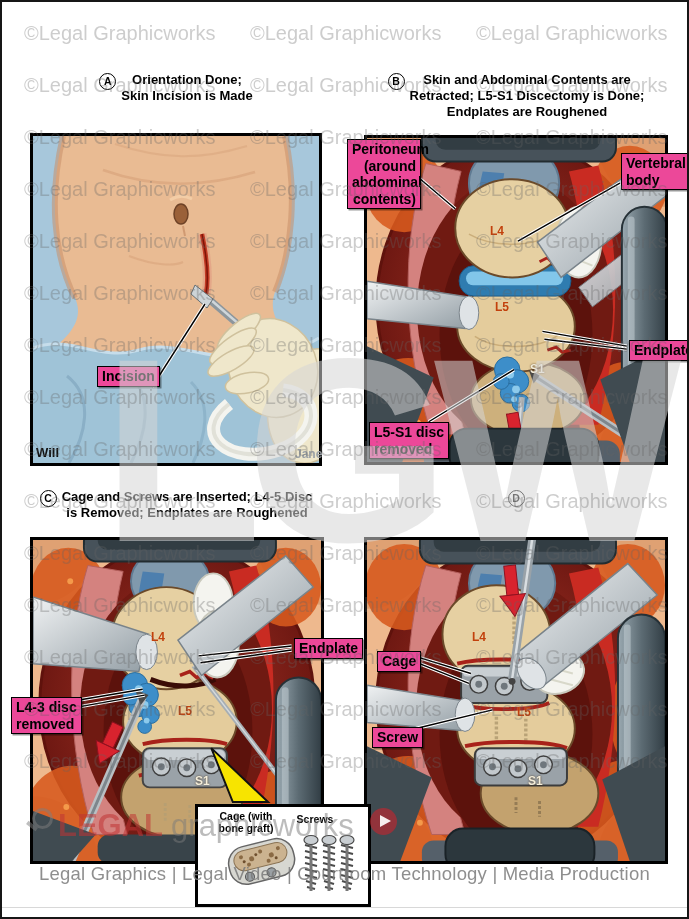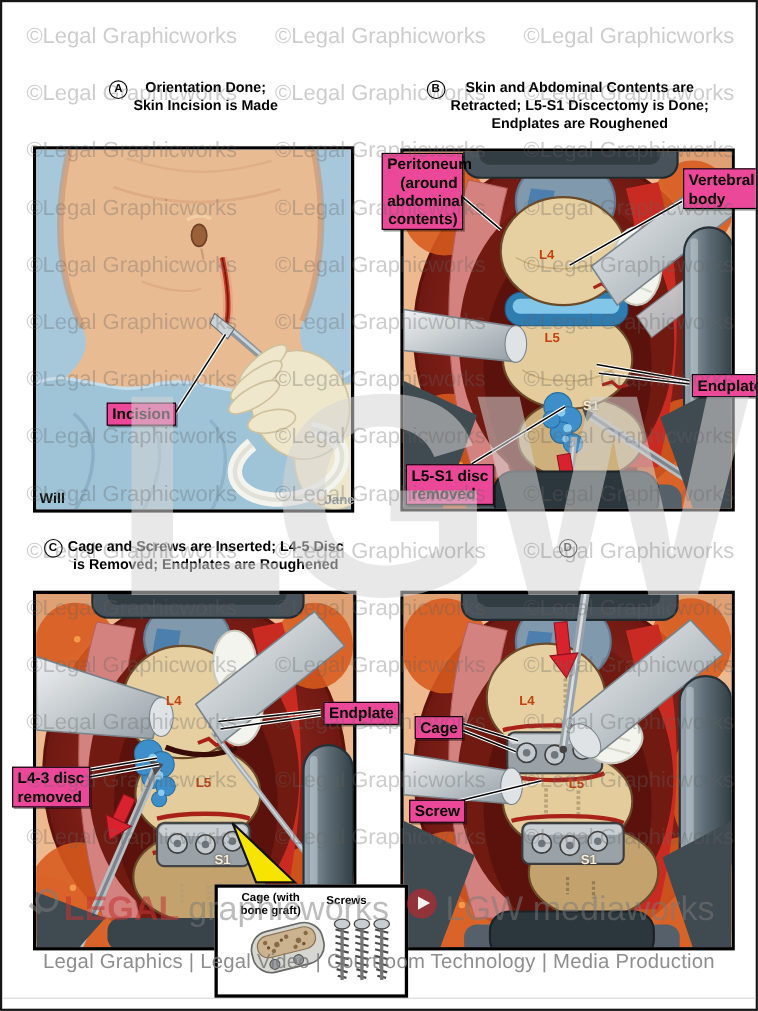--- a/index.html
+++ b/index.html
@@ -537,21 +537,20 @@
           <span class="lens"></span>
           <span class="handle"></span>
         </span>
       <span class="red">LEGAL</span>
       <span class="gray">graphicworks</span>
     </div>
     <div class="wm-row" style="left:368px;">
       <span class="play">
           <span class="tri"></span>
         </span>
-      <span class="gray">LGW mediaworks</span>
     </div>
   <span class="wm-tile" style="left: 22px; top: 20px;">©Legal Graphicworks</span>
       <span class="wm-tile" style="left: 248px; top: 20px;">©Legal Graphicworks</span>
       <span class="wm-tile" style="left: 474px; top: 20px;">©Legal Graphicworks</span>
       <span class="wm-tile" style="left: 22px; top: 72px;">©Legal Graphicworks</span>
       <span class="wm-tile" style="left: 248px; top: 72px;">©Legal Graphicworks</span>
       <span class="wm-tile" style="left: 474px; top: 72px;">©Legal Graphicworks</span>
       <span class="wm-tile" style="left: 22px; top: 124px;">©Legal Graphicworks</span>
       <span class="wm-tile" style="left: 248px; top: 124px;">©Legal Graphicworks</span>
       <span class="wm-tile" style="left: 474px; top: 124px;">©Legal Graphicworks</span>

